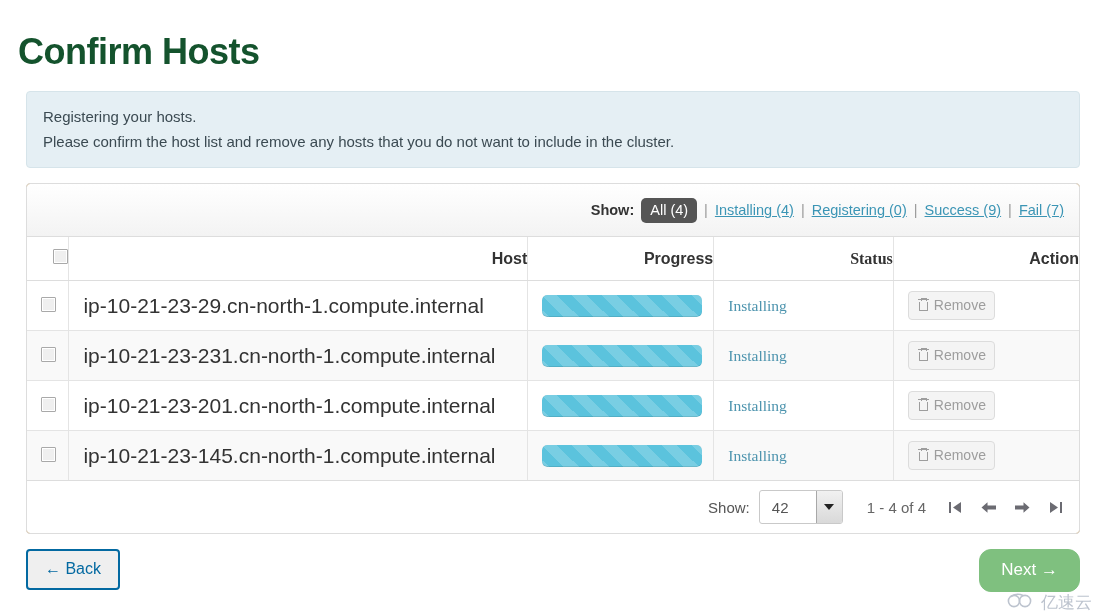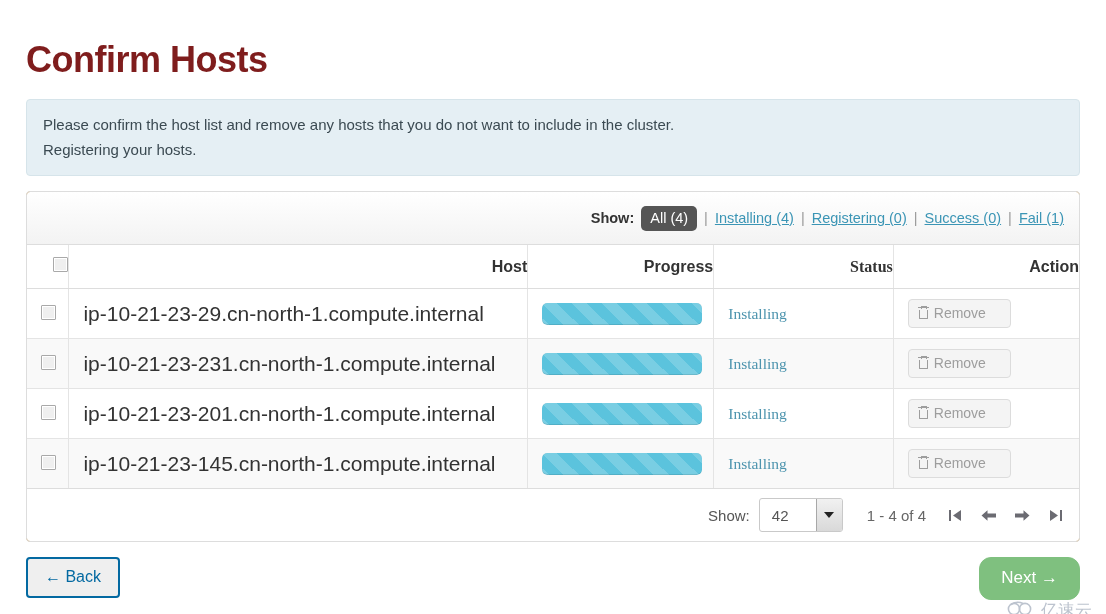--- a/index.html
+++ b/index.html
@@ -14,23 +14,23 @@
     position: relative;
     width: 1106px; height: 614px;
     background: #fff;
     padding: 0;
   }
 
   
   .page-title {
     font-size: 36px;
     font-weight: bold;
-    color: #7f1d1d;
+    color: #14532d;
     letter-spacing: -0.5px;
-    margin: 16px;
+    margin: 8px;
     padding: 22px 0 0 10px;
     line-height: 44px;
   }
 
   
   .alert-info {
     position: absolute;
     left: 26px; top: 83px;
     width: 1054px;
     background: #e5eff4;
@@ -165,21 +165,21 @@
   
   .btn-remove {
     display: inline-flex;
     align-items: center;
     gap: 5px;
     background: #f4f4f4;
     border: 1px solid #dcdcdc;
     border-radius: 4px;
     color: #9d9d9d;
     font-size: 14px;
-    padding: 5px 24px 6px 9px;
+    padding: 5px 8px 6px 9px;
     cursor: default;
     font-family: "Liberation Sans", sans-serif;
   }
   .trash {
     width: 11px; height: 12px;
     position: relative;
     display: inline-block;
   }
   .trash .lid {
     position: absolute; top: 0; left: 0;
@@ -301,37 +301,37 @@
   }
 </style>
 </head>
 <body>
 
 <div class="page">
 
   <h1 class="page-title">Confirm Hosts</h1>
 
   <div class="alert-info">
+    <span class="line">Registering your hosts.</span>
     <span class="line">Please confirm the host list and remove any hosts that you do not want to include in the cluster.</span>
-    <span class="line">Registering your hosts.</span>
   </div>
 
   <div class="panel">
 
     <div class="filter-bar">
       <span class="filter-label">Show:</span>
       <span class="filter-active">All (4)</span>
       <span class="filter-sep">|</span>
       <span class="filter-link">Installing (4)</span>
       <span class="filter-sep">|</span>
       <span class="filter-link">Registering (0)</span>
       <span class="filter-sep">|</span>
-      <span class="filter-link">Success (0)</span>
+      <span class="filter-link">Success (9)</span>
       <span class="filter-sep">|</span>
-      <span class="filter-link">Fail (1)</span>
+      <span class="filter-link">Fail (7)</span>
     </div>
 
     <table class="hosts">
       <thead>
         <tr>
           <th class="col-check">
             <span class="cb"></span>
           </th>
           <th class="col-host">Host</th>
           <th class="col-prog">Progress</th>

